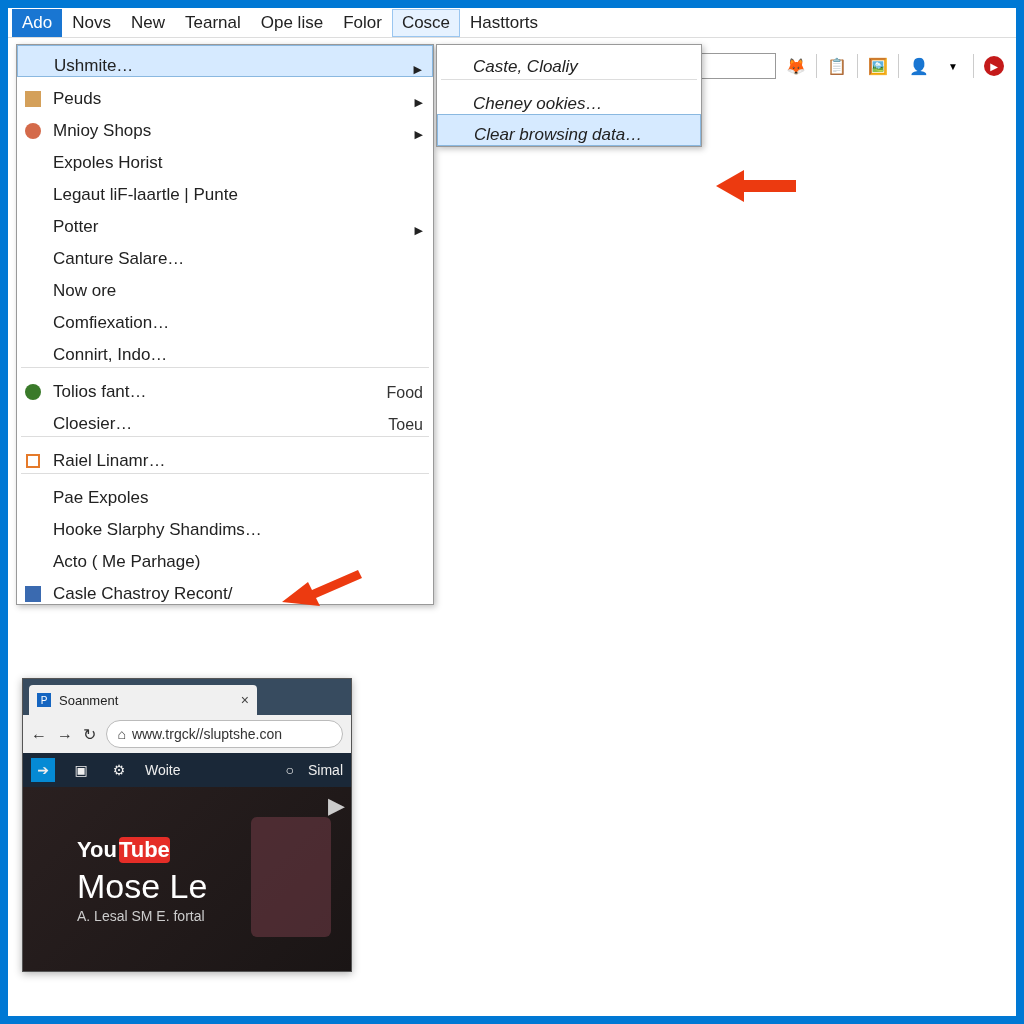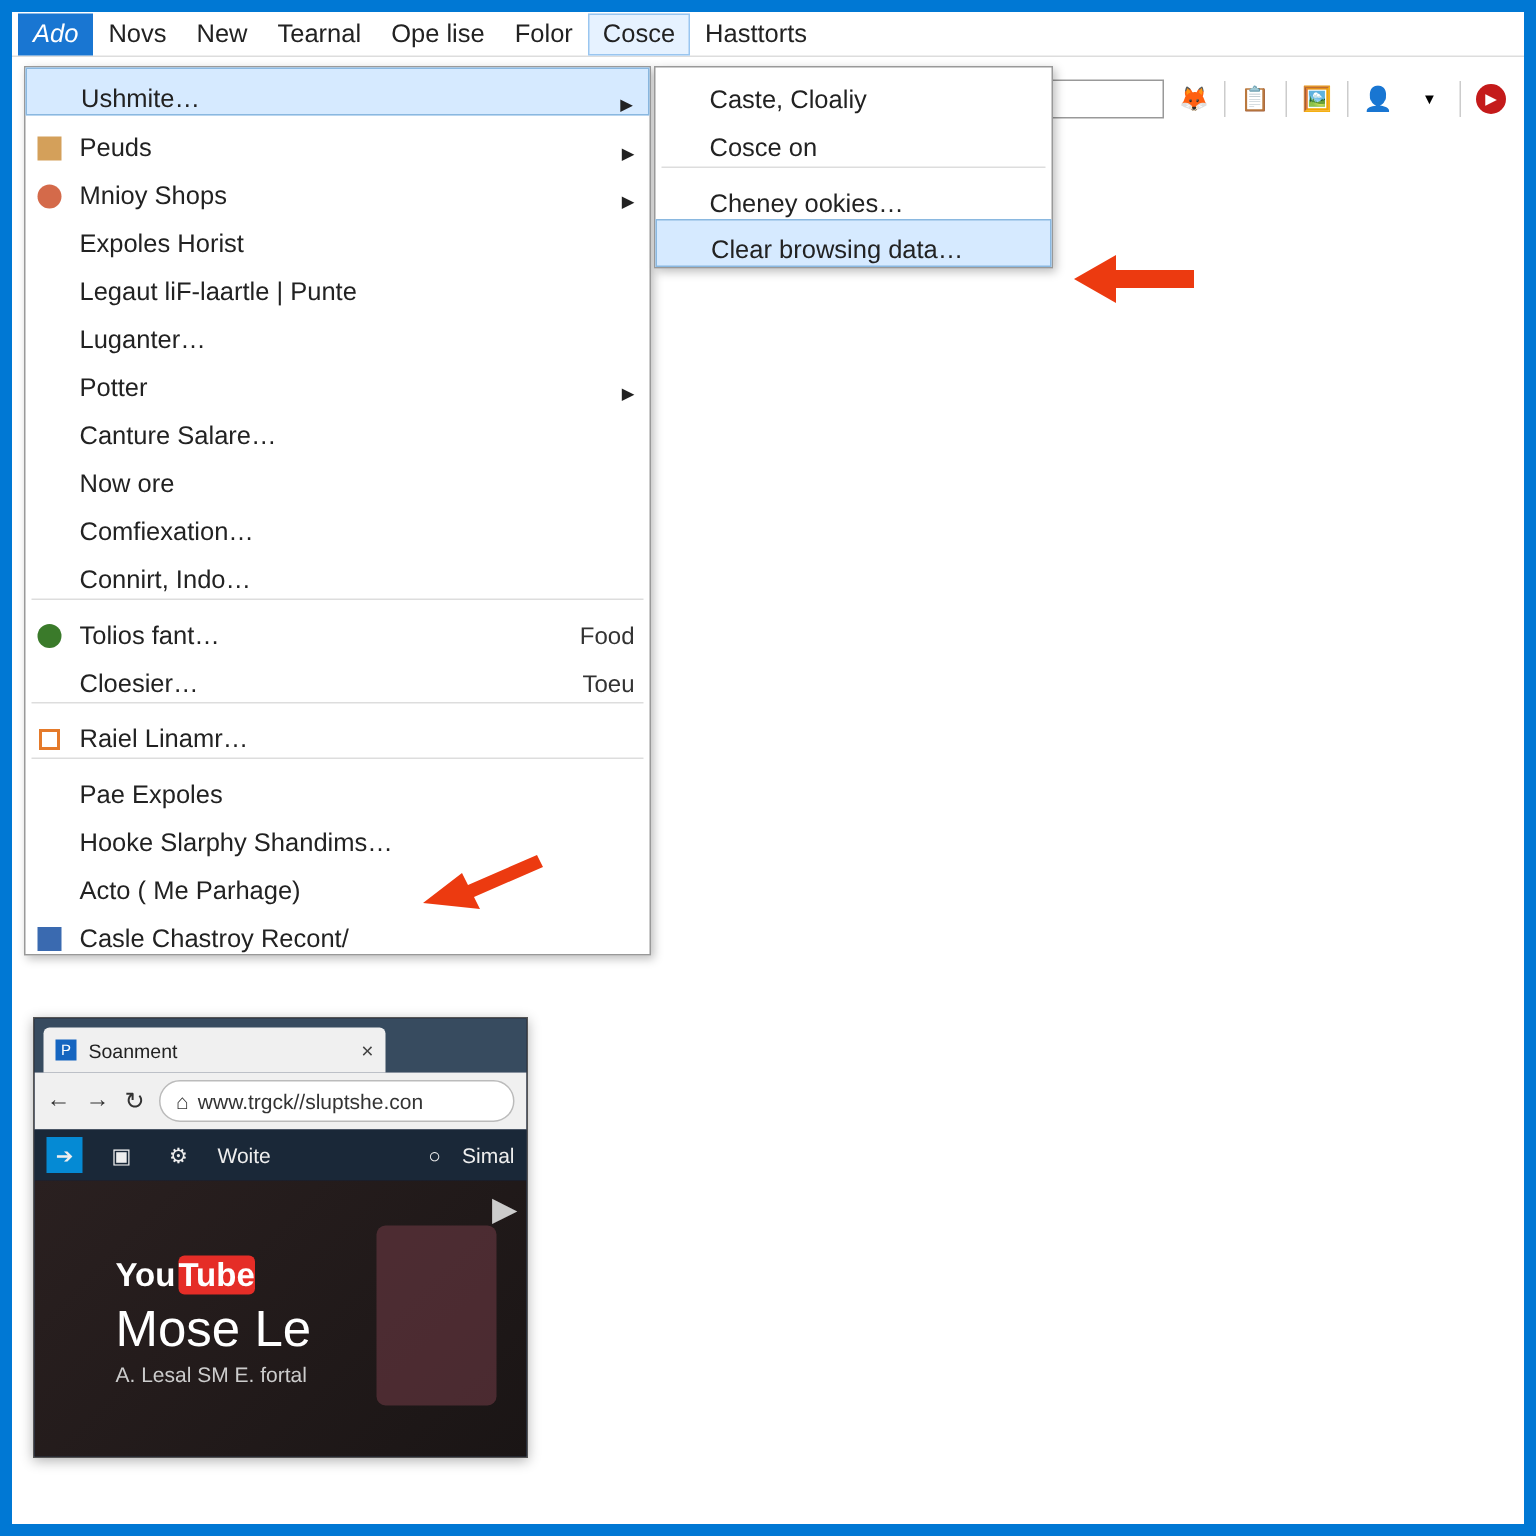--- a/index.html
+++ b/index.html
@@ -24,21 +24,20 @@
   padding: 0 4px;
 }
 .menubar-item {
   padding: 4px 10px;
   font-size: 17px;
   color: #222;
 }
 .menubar-item.active {
   background: #1976d2;
   color: #fff;
-  font-style: italic;
 }
 .menubar-item.open {
   background: #e6f2ff;
   border: 1px solid #9ac6f0;
   padding: 3px 9px;
 }
 
 
 .toolbar-right {
   position: absolute;
@@ -79,20 +78,21 @@
 }
 .dropdown-left {
   top: 36px;
   left: 8px;
   width: 418px;
 }
 .dropdown-right {
   top: 36px;
   left: 428px;
   width: 266px;
+  font-style: italic;
 }
 .menu-item {
   display: flex;
   align-items: flex-end;
   height: 32px;
   padding: 0 10px 0 36px;
   position: relative;
   font-size: 17px;
   color: #222;
 }
@@ -320,23 +320,20 @@
       <span>Mnioy Shops</span>
       <span class="arrow">▶</span>
     </div>
     <div class="menu-item">
       <span>Expoles Horist</span>
     </div>
     <div class="menu-item">
       <span>Legaut liF-laartle | Punte</span>
     </div>
     <div class="menu-item">
-      <span>Luganter…</span>
-    </div>
-    <div class="menu-item">
       <span>Potter</span>
       <span class="arrow">▶</span>
     </div>
     <div class="menu-item">
       <span>Canture Salare…</span>
     </div>
     <div class="menu-item">
       <span>Now ore</span>
     </div>
     <div class="menu-item">
@@ -378,23 +375,20 @@
       <span class="icon">
         <span class="ico-win"></span>
       </span>
       <span>Casle Chastroy Recont/</span>
     </div>
   </div>
 
 <div class="dropdown dropdown-right" id="dropdown-right">
     <div class="menu-item">
       <span>Caste, Cloaliy</span>
-    </div>
-    <div class="menu-item">
-      <span>Cosce on</span>
     </div>
     <div class="menu-sep"></div>
     <div class="menu-item">
       <span>Cheney ookies…</span>
     </div>
     <div class="menu-item highlighted">
       <span>Clear browsing data…</span>
     </div>
   </div>
 

